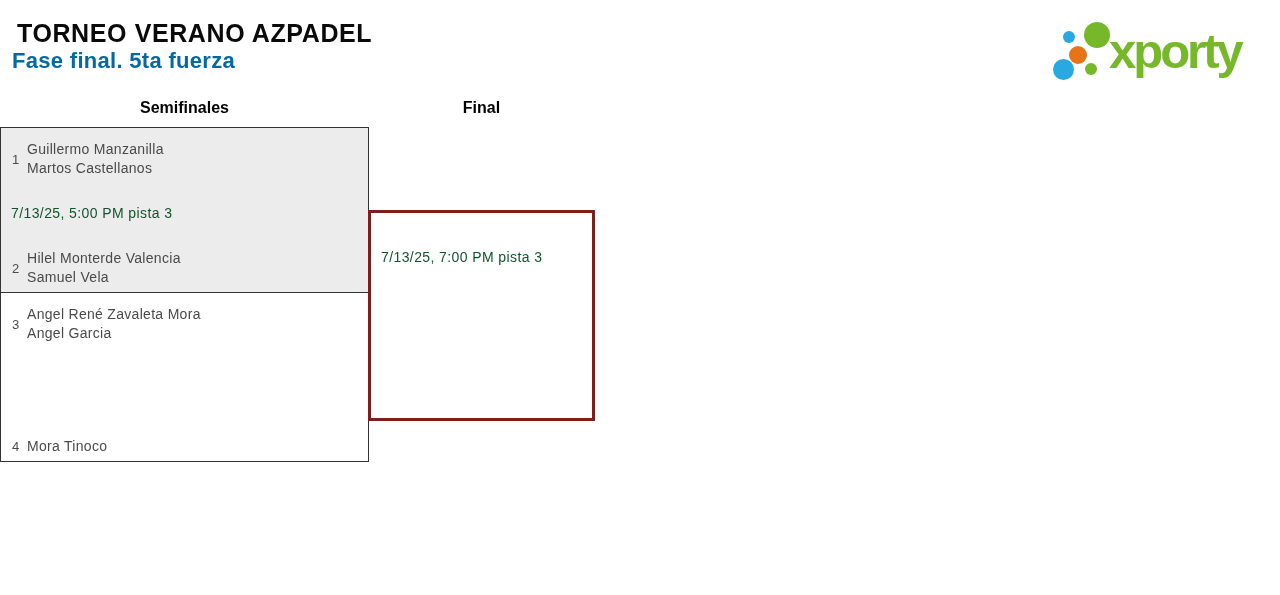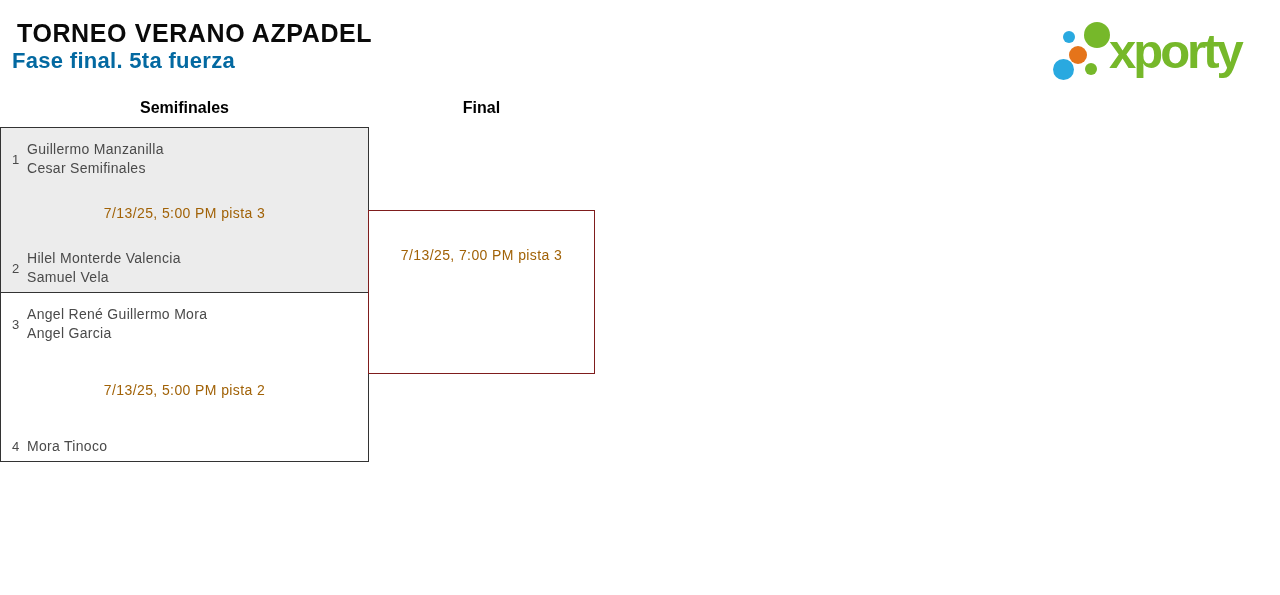--- a/index.html
+++ b/index.html
@@ -54,27 +54,27 @@
     padding: 12px 0 5px 0;
   }
   .match-1 { left: 0; top: 127px; width: 369px; height: 166px; background: #ececec; }
   .match-2 { left: 0; top: 292px; width: 369px; height: 170px; }
 
   .team { display: flex; align-items: center; padding-left: 7px; }
   .seed { width: 15px; flex-shrink: 0; font-size: 13px; text-align: center; color: #4a4a4a; }
   .players { margin-left: 4px; display: flex; flex-direction: column; }
   .player { font-size: 14px; line-height: 19px; letter-spacing: 0.3px; color: #4a4a4a; white-space: nowrap; }
   .schedule {
-    text-align: center; font-size: 14px; line-height: 19px;
-    letter-spacing: 0.4px; color: #a16207;
+    font-size: 14px; line-height: 19px;
+    letter-spacing: 0.4px; color: #14532d; padding-left: 10px;
   }
 
   .final-box {
-    position: absolute; left: 368px; top: 210px; width: 227px; height: 164px;
-    box-sizing: border-box; border: 1px solid #7f1d1d; background: #ffffff;
+    position: absolute; left: 368px; top: 210px; width: 227px; height: 211px;
+    box-sizing: border-box; border: 3px solid #7f1d1d; background: #ffffff;
   }
   .final-box .schedule {
     position: absolute; top: 35px; left: 0; width: 100%;
   }
 </style>
 </head>
 <body>
 
 <h1 class="page-title">TORNEO VERANO AZPADEL</h1>
 <h2 class="page-subtitle">Fase final. 5ta fuerza</h2>
@@ -91,42 +91,41 @@
 </div>
 
 <div class="round-label rl-semis">Semifinales</div>
 <div class="round-label rl-final">Final</div>
 
 <div class="match match-1">
   <div class="team">
     <span class="seed">1</span>
     <span class="players">
       <span class="player">Guillermo Manzanilla</span>
-      <span class="player">Cesar Semifinales</span>
+      <span class="player">Martos Castellanos</span>
     </span>
   </div>
   <div class="schedule">7/13/25, 5:00 PM pista 3</div>
   <div class="team">
     <span class="seed">2</span>
     <span class="players">
       <span class="player">Hilel Monterde Valencia</span>
       <span class="player">Samuel Vela</span>
     </span>
   </div>
 </div>
 
 <div class="match match-2">
   <div class="team">
     <span class="seed">3</span>
     <span class="players">
-      <span class="player">Angel René Guillermo Mora</span>
+      <span class="player">Angel René Zavaleta Mora</span>
       <span class="player">Angel Garcia</span>
     </span>
   </div>
-  <div class="schedule">7/13/25, 5:00 PM pista 2</div>
   <div class="team">
     <span class="seed">4</span>
     <span class="players">
       <span class="player">Mora Tinoco</span>
     </span>
   </div>
 </div>
 
 <div class="final-box">
   <div class="schedule">7/13/25, 7:00 PM pista 3</div>

